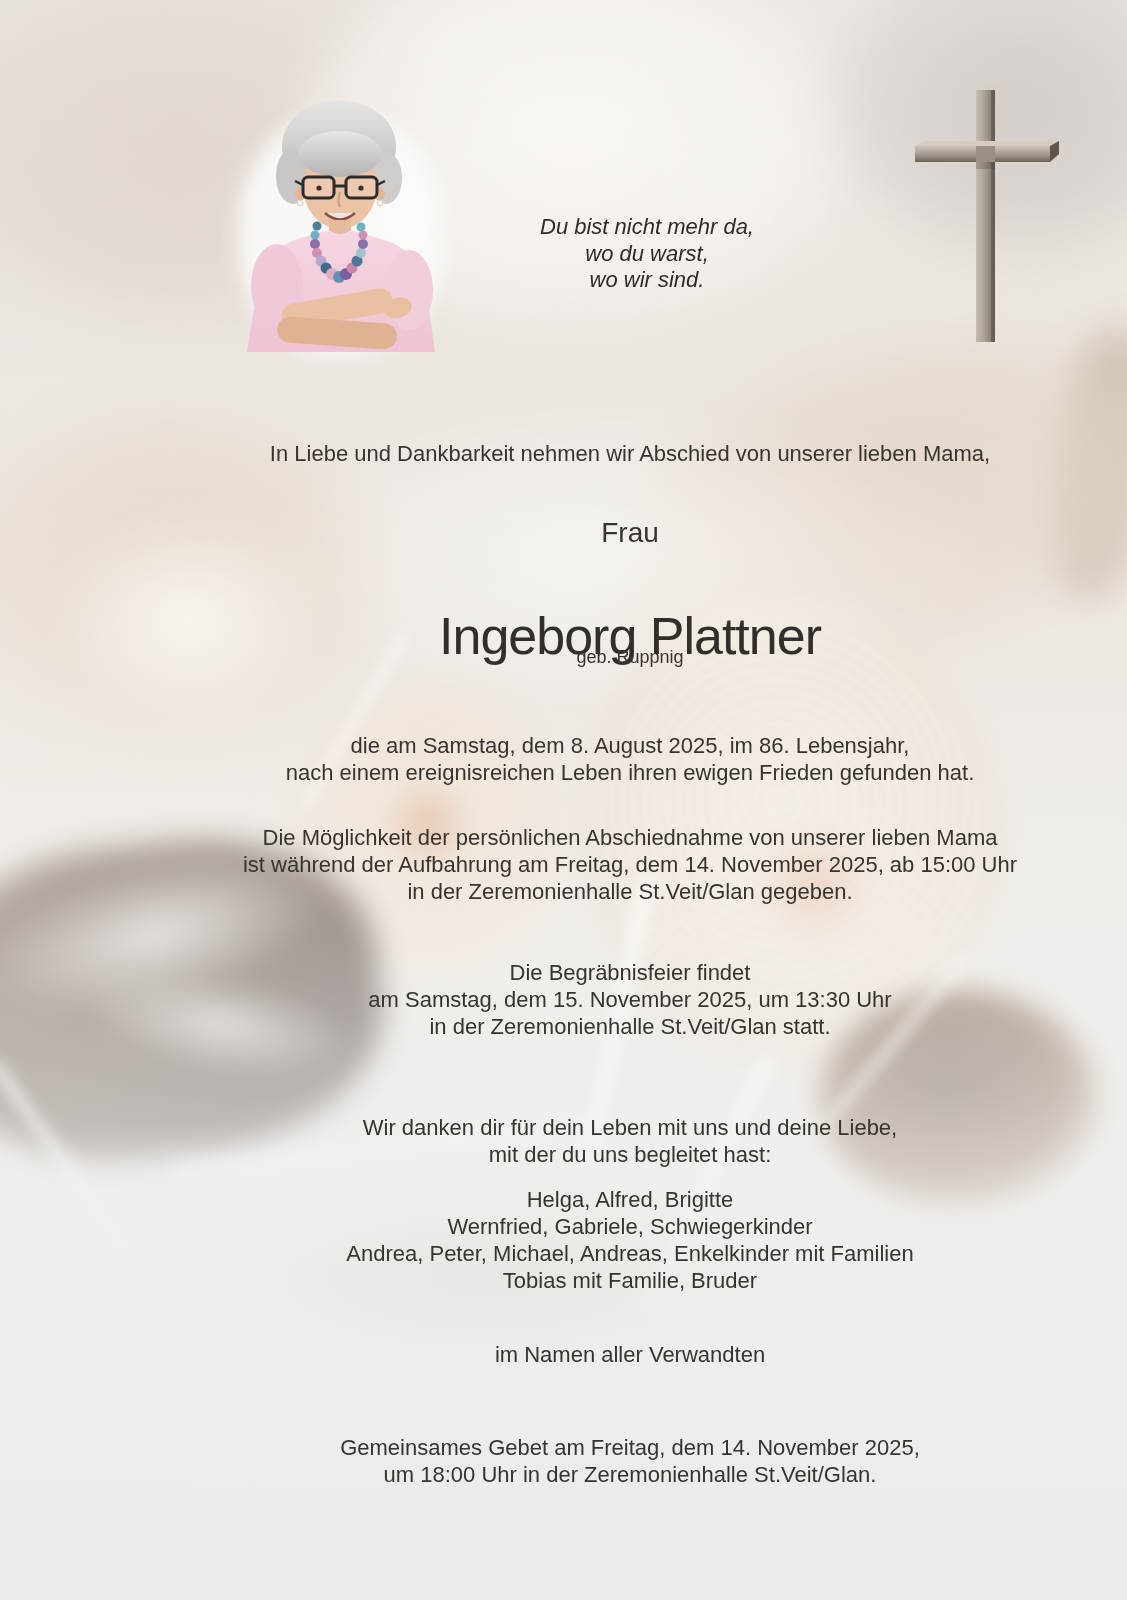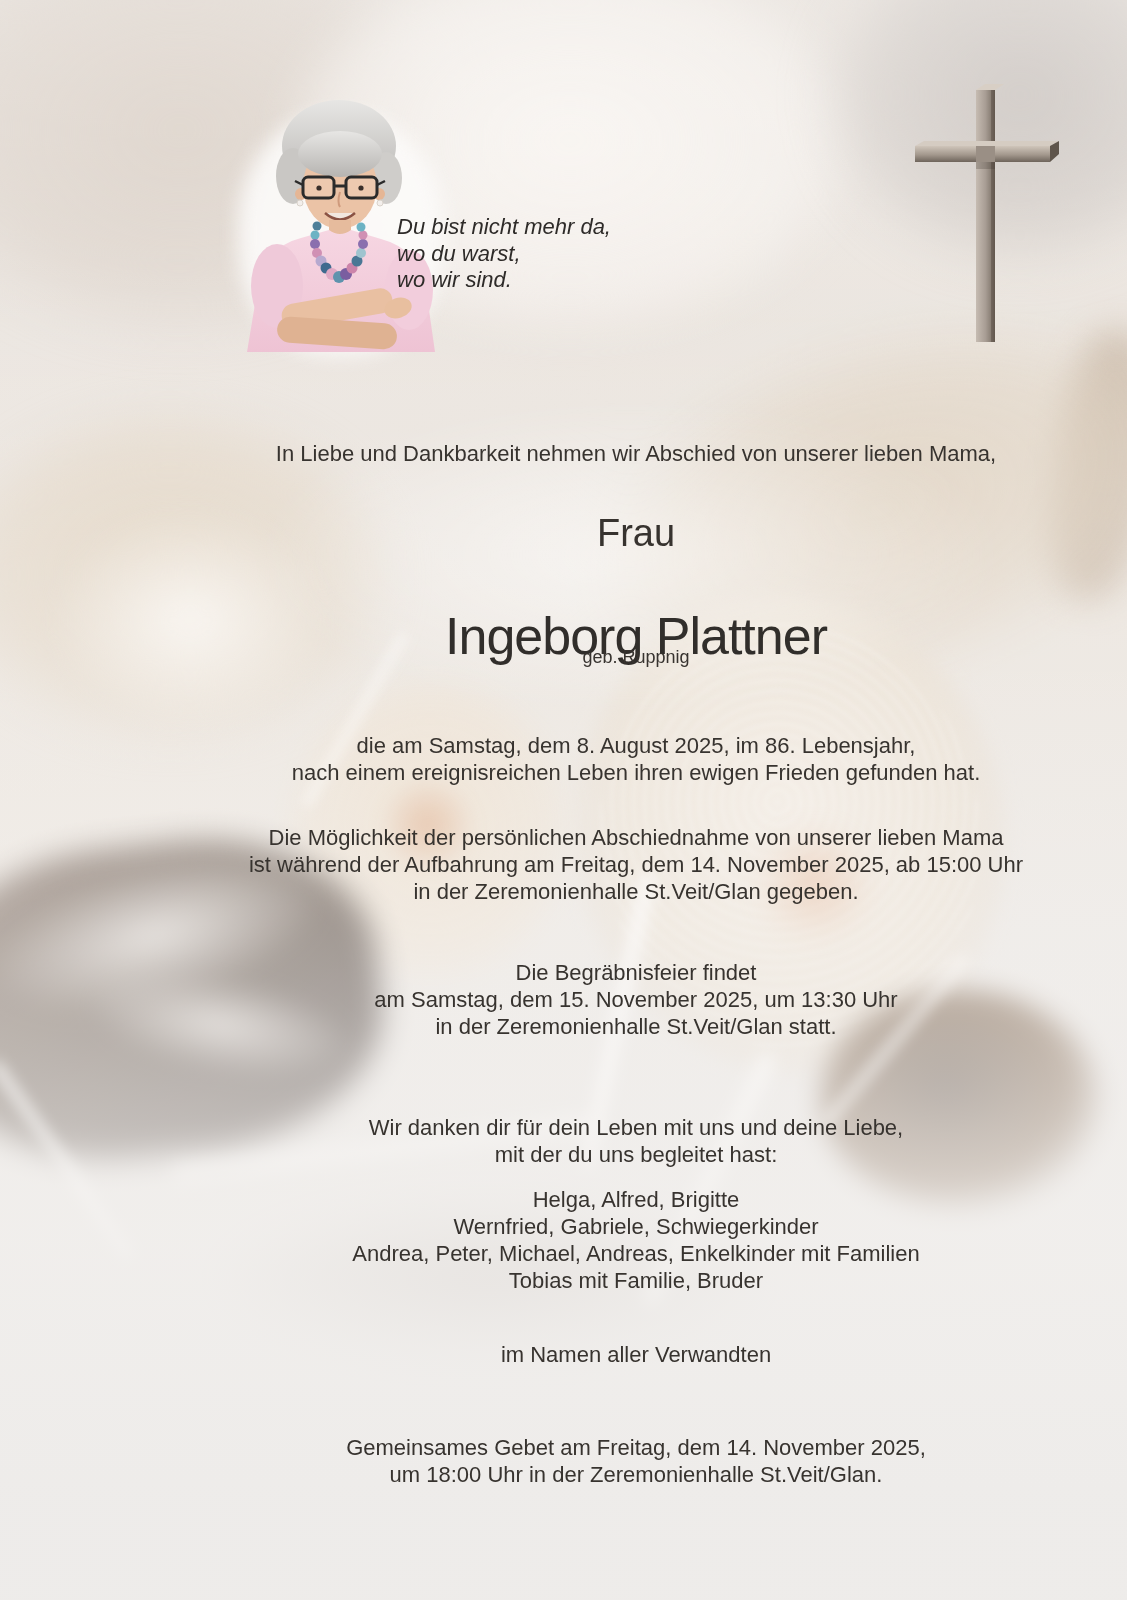--- a/index.html
+++ b/index.html
@@ -43,24 +43,24 @@
   .glow1{left:270px;top:410px;width:720px;height:290px;background:radial-gradient(ellipse,rgba(255,255,255,.55) 0%,rgba(255,255,255,0) 75%);filter:blur(18px);}
   .veil{position:absolute;inset:0;background:linear-gradient(180deg,
     rgba(255,255,255,.28) 0%, rgba(255,255,255,.10) 20%,
     rgba(255,255,255,.26) 40%, rgba(251,250,249,.48) 58%,
     rgba(243,241,239,.82) 77%, rgba(238,236,234,.97) 94%);}
   
   .photo-bg{position:absolute;left:238px;top:115px;width:205px;height:240px;background:rgba(252,251,250,.9);border-radius:45%;filter:blur(10px);}
   .portrait{position:absolute;left:233px;top:94px;width:214px;height:258px;}
   .cross{position:absolute;left:905px;top:80px;width:155px;height:268px;}
   
-  .tl{position:absolute;left:145px;width:982px;text-align:center;color:#37332f;font-size:22px;line-height:27px;}
-  .poem{position:absolute;left:397px;top:214px;width:500px;
+  .tl{position:absolute;left:139px;width:982px;text-align:center;color:#37332f;font-size:22px;line-height:27px;}
+  .poem{position:absolute;left:397px;top:214px;width:500px;text-align:center;
         font-style:italic;font-size:22px;line-height:26.5px;color:#2e2b29;}
-  .frau{top:516px;font-size:38px;line-height:34px;}
+  .frau{top:516px;font-size:28px;line-height:34px;}
   .name{top:574px;font-size:52px;line-height:76px;letter-spacing:-1px;color:#312e2b;margin-top:24px;}
   .geb{top:642px;font-size:18px;line-height:30px;}
 </style>
 </head>
 <body>
 
 <div class="page">
 
   <div class="bg">
     <div class="sh s1"></div>

